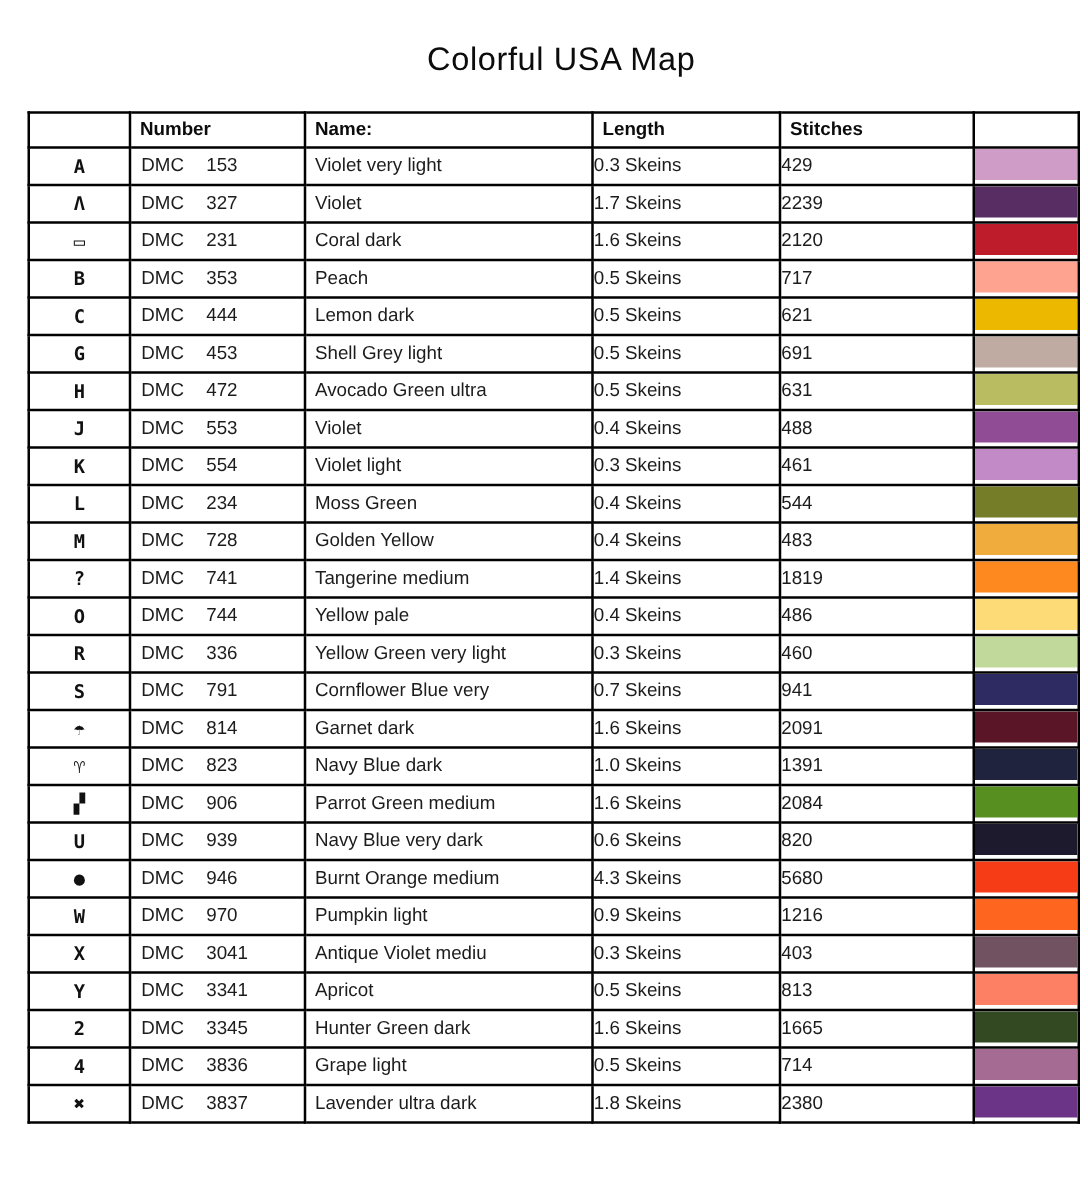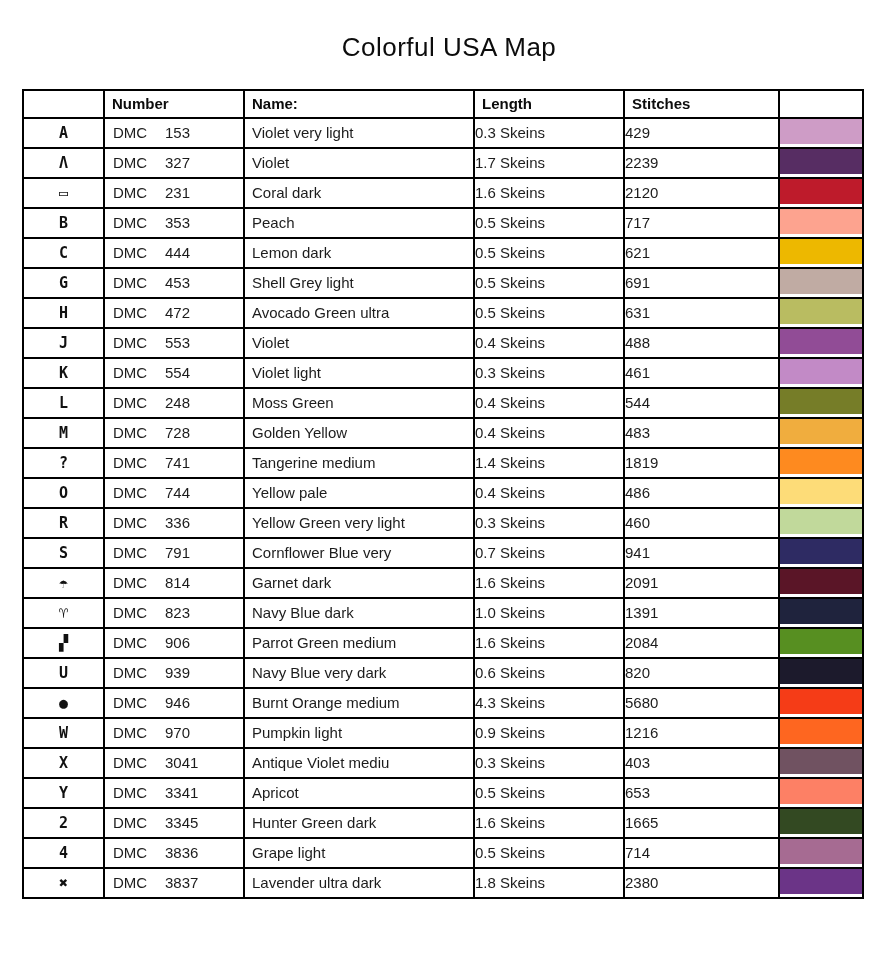--- a/index.html
+++ b/index.html
@@ -201,21 +201,21 @@
       <td class="len">0.3 Skeins</td>
       <td class="sti">461</td>
       <td class="swatch-cell">
         <div class="swatch" style="background-color: rgb(194, 138, 198);"></div>
       </td>
     </tr>
 
     <tr>
       <td class="sym">L</td>
       <td class="num">
-        <span class="brand">DMC</span><span>248</span>
+        <span class="brand">DMC</span><span>234</span>
       </td>
       <td class="name">Moss Green</td>
       <td class="len">0.4 Skeins</td>
       <td class="sti">544</td>
       <td class="swatch-cell">
         <div class="swatch" style="background-color: rgb(118, 125, 40);"></div>
       </td>
     </tr>
 
     <tr>
@@ -374,21 +374,21 @@
       </td>
     </tr>
 
     <tr>
       <td class="sym">Y</td>
       <td class="num">
         <span class="brand">DMC</span><span>3341</span>
       </td>
       <td class="name">Apricot</td>
       <td class="len">0.5 Skeins</td>
-      <td class="sti">653</td>
+      <td class="sti">813</td>
       <td class="swatch-cell">
         <div class="swatch" style="background-color: rgb(253, 128, 101);"></div>
       </td>
     </tr>
 
     <tr>
       <td class="sym">2</td>
       <td class="num">
         <span class="brand">DMC</span><span>3345</span>
       </td>

